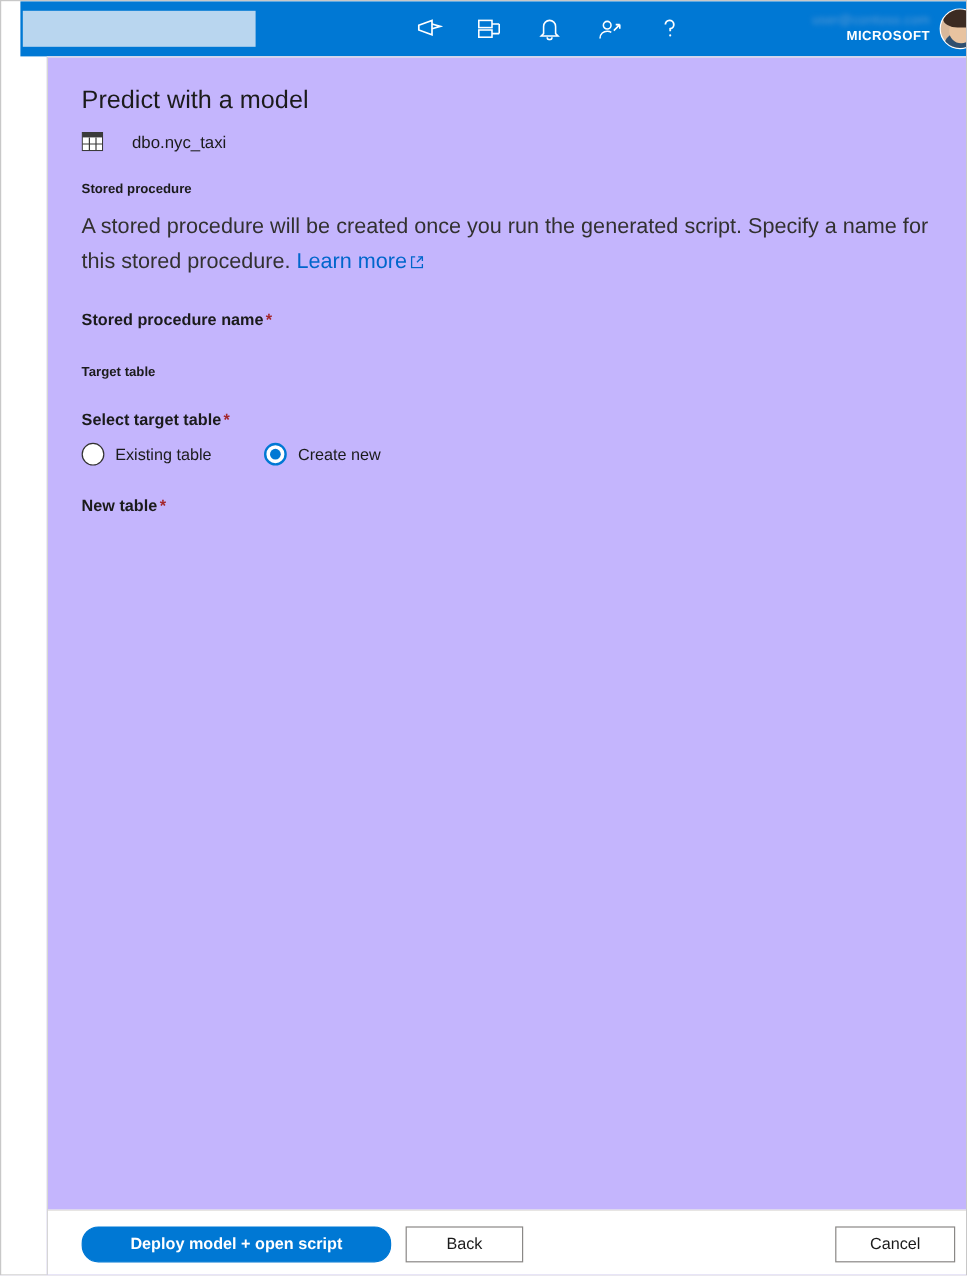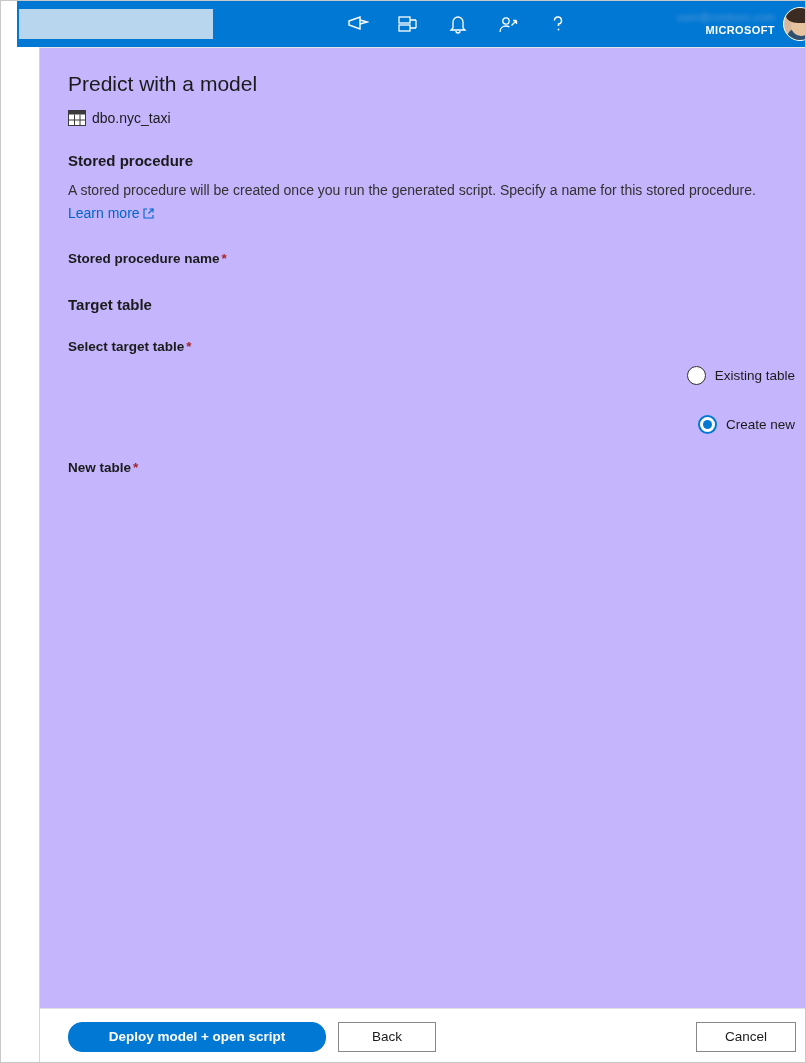--- a/index.html
+++ b/index.html
@@ -100,37 +100,37 @@
     padding: 14px 28px 0 28px;
     overflow: hidden;
   }
   .page-title {
     font-size: 21px;
     color: #1b1b1b;
     font-weight: normal;
     margin: 10px 0 14px 0;
   }
   .subject-row {
-    display: flex; align-items: center; gap: 6px;
+    display: flex; align-items: center; gap: 24px;
     margin-bottom: 26px;
   }
   .table-icon {
     width: 18px; height: 16px;
     position: relative;
     flex: none;
   }
   .subject-text {
     font-size: 14px; color: #1b1b1b;
   }
   .section-title {
-    font-size: 15px; font-weight: bold; color: #1b1b1b;
+    font-size: 11px; font-weight: bold; color: #1b1b1b;
     margin: 0 0 10px 0;
   }
   .section-desc {
-    font-size: 14px; color: #323130;
+    font-size: 18px; color: #323130;
     line-height: 1.62;
     max-width: 730px;
     margin: 0 0 4px 0;
   }
   a.link {
     color: #0066cc; text-decoration: none; cursor: pointer;
   }
   .ext-icon {
     display: inline-block; vertical-align: -1px; margin-left: 3px;
   }
@@ -143,23 +143,22 @@
     width: 728px; height: 28px;
     border: 1px solid #8a8886;
     padding: 0 8px;
     font-size: 13.5px; color: #1b1b1b;
     font-family: "Liberation Sans", sans-serif;
     background: #ffffff;
     outline: none;
   }
 
   .radio-row {
-    display: flex; align-items: flex-end; gap: 30px;
+    display: flex; align-items: flex-end; gap: 44px;
     margin-top: 12px;
-    flex-direction: column;
   }
   .radio-opt {
     display: flex; align-items: center; gap: 9px;
     cursor: pointer;
     font-size: 13.5px; color: #1b1b1b;
   }
   .radio-mark {
     width: 19px; height: 19px; border-radius: 50%;
     border: 1.6px solid #323130; background: #fff;
     position: relative; flex: none;

